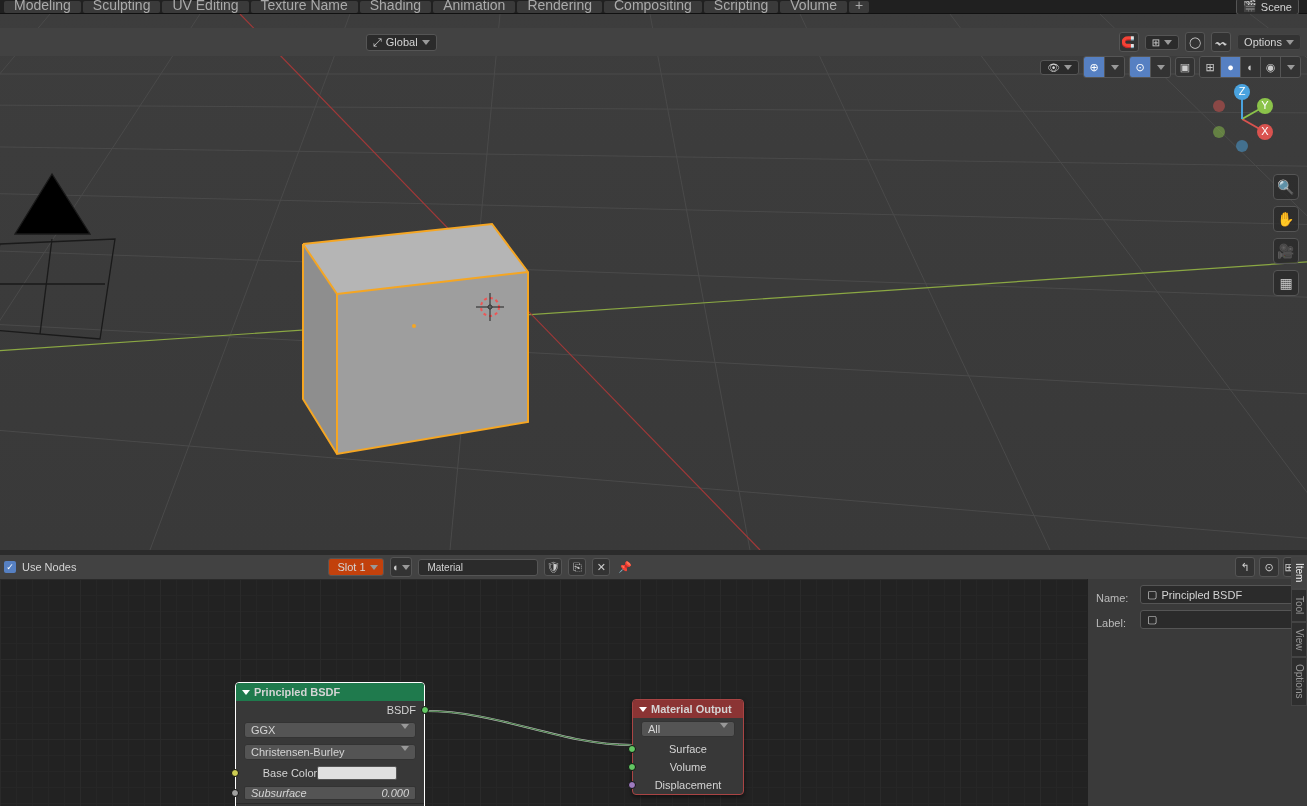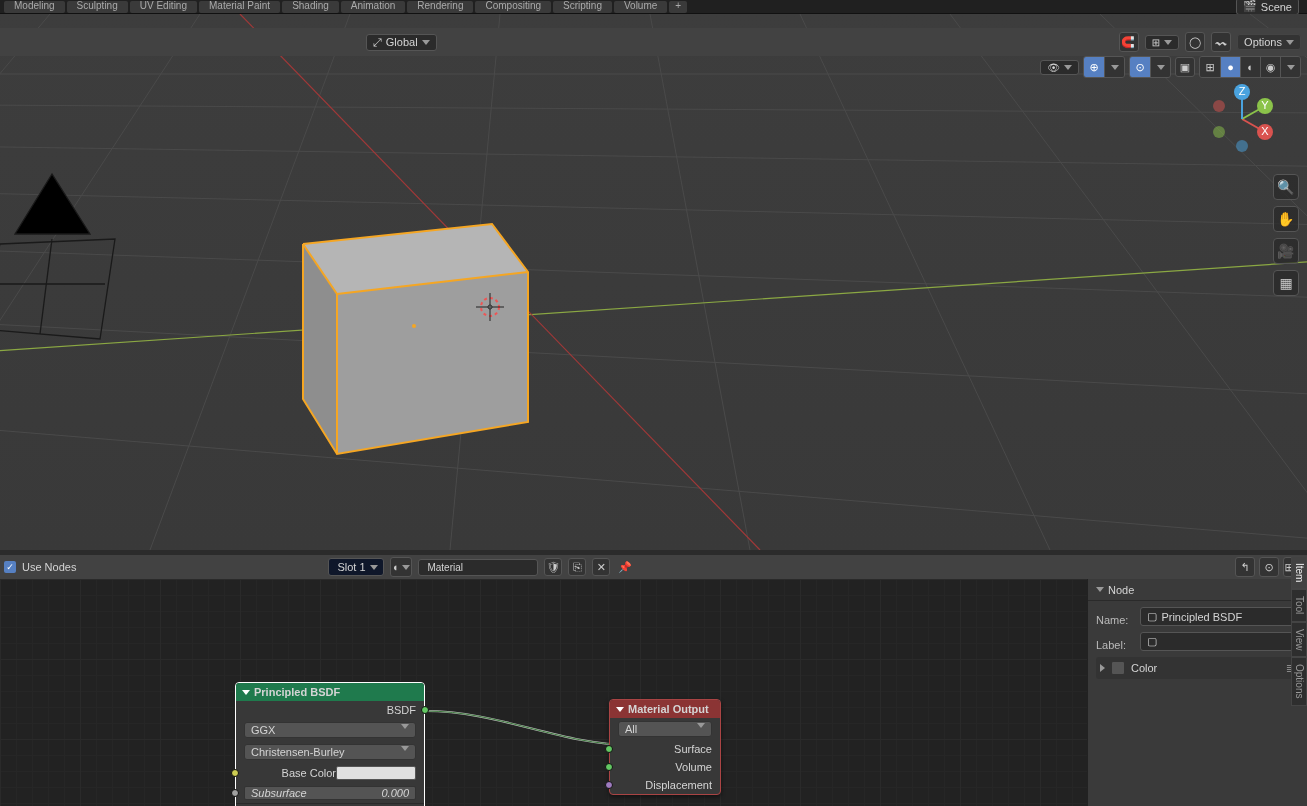--- a/index.html
+++ b/index.html
@@ -1,18 +1,18 @@
 <!DOCTYPE html>
 <html><head>
 <meta charset="utf-8">
 <style>
 * { margin:0; padding:0; box-sizing:border-box; font-family:-apple-system,BlinkMacSystemFont,"Segoe UI",sans-serif; font-size:11px; color:#d4d4d4; user-select:none;}
 body { background:#2b2b2b; width:1307px; height:806px; overflow:hidden; position:relative;}
 .topbar{height:14px;background:#202020;display:flex;align-items:center;border-bottom:1px solid #111;gap:2px;padding-left:4px;}
-.tab{background:#3a3a3a;padding:0px 10px;height:12px;line-height:9px;color:#aaa;font-size:10px;border-radius:2px;}
+.tab{background:#3a3a3a;padding:0px 10px;height:12px;line-height:9px;color:#aaa;font-size:14px;border-radius:2px;}
 .topbar-right{margin-left:auto;display:flex;align-items:center;gap:4px;padding-right:8px;}
 .dropdown-btn{background:#2c2c2c;border:1px solid #444;padding:1px 6px;border-radius:3px;font-size:10px;color:#ccc;display:inline-flex;align-items:center;gap:4px;}
 .header3d{height:28px;background:#424242;display:flex;align-items:center;padding:0 6px;gap:6px;justify-content:flex-end;position:absolute;top:14px;left:0;right:0;}
 .header3d .dropdown-btn{background:#333;}
 .icon-btn{width:20px;height:20px;background:#333;border:1px solid #555;border-radius:3px;display:flex;align-items:center;justify-content:center;color:#ccc;font-size:11px;}
 .overlay-bar{position:absolute;top:42px;right:6px;display:flex;gap:4px;align-items:center;z-index:2;}
 .pill{display:flex;border:1px solid #555;border-radius:3px;overflow:hidden;}
 .pill .icon-btn{border:none;border-radius:0;border-left:1px solid #555;}
 .pill .icon-btn:first-child{border-left:none;}
 .pill .icon-btn.active{background:#5680c2;color:#fff;}
@@ -21,30 +21,30 @@
 .gizmo{position:absolute;top:70px;right:30px;width:70px;height:70px;z-index:2;}
 .side-tools{position:absolute;right:8px;top:160px;display:flex;flex-direction:column;gap:6px;z-index:2;}
 .side-tools .icon-btn{background:rgba(40,40,40,0.7);border-radius:4px;width:26px;height:26px;font-size:14px;}
 .vert-tabs{position:absolute;right:0;top:556px;width:16px;display:flex;flex-direction:column;z-index:3;}
 .vert-tab{writing-mode:vertical-rl;background:#2e2e2e;border:1px solid #444;padding:6px 1px;font-size:10px;color:#999;}
 .vert-tab.active{background:#424242;color:#eee;}
 
 .node-area{position:absolute;top:555px;left:0;right:0;bottom:0;display:flex;flex-direction:column;}
 .node-header{height:24px;background:#424242;display:flex;align-items:center;gap:6px;padding:0 4px;}
 .checkbox{width:12px;height:12px;background:#5680c2;border-radius:2px;display:inline-flex;align-items:center;justify-content:center;color:#fff;font-size:9px;}
-.slotdrop{background:#0f172a;border:1px solid #555;border-radius:3px;padding:2px 16px 2px 8px;position:relative;font-size:10px;min-width:56px;}
+.slotdrop{background:#c2410c;border:1px solid #555;border-radius:3px;padding:2px 16px 2px 8px;position:relative;font-size:10px;min-width:56px;}
 .matname{background:#2b2b2b;border:1px solid #555;border-radius:3px;padding:2px 8px;font-size:10px;flex:0 0 120px;}
 .node-body{flex:1;display:flex;}
 .node-canvas{flex:1;background:#222;background-image:linear-gradient(#2a2a2a 1px,transparent 1px),linear-gradient(90deg,#2a2a2a 1px,transparent 1px),linear-gradient(#262626 1px,transparent 1px),linear-gradient(90deg,#262626 1px,transparent 1px);background-size:80px 80px,80px 80px,16px 16px,16px 16px;position:relative;overflow:hidden;}
 .node{position:absolute;background:#383838;border:1px solid #222;border-radius:4px;box-shadow:0 2px 4px rgba(0,0,0,0.5);font-size:10px;}
 .node.selected{border:1px solid #fff;box-shadow:0 0 0 1px #222;}
 .node-title{padding:3px 6px;font-weight:bold;color:#eee;border-radius:3px 3px 0 0;display:flex;align-items:center;gap:4px;}
 .node-title.green{background:#1f7a4d;}
 .node-title.red{background:#8b3434;}
-.node-row{padding:3px 8px;display:flex;align-items:center;justify-content:flex-end;position:relative;color:#ccc;}
+.node-row{padding:3px 8px;display:flex;align-items:center;justify-content:center;position:relative;color:#ccc;}
 .node-input{background:#545454;border:1px solid #333;border-radius:3px;width:100%;padding:1px 6px;color:#eee;font-size:10px;display:flex;justify-content:space-between;}
 .socket{width:8px;height:8px;border-radius:50%;position:absolute;border:1px solid #111;}
 .sock-out{right:-5px;}
 .sock-in{left:-5px;}
 .sock-green{background:#63c763;}
 .sock-yellow{background:#cccc52;}
 .sock-grey{background:#a0a0a0;}
 .sock-purple{background:#9e7bbf;}
 .color-swatch{width:80px;height:14px;background:#e0e0e0;border-radius:2px;border:1px solid #555;}
 .numfield{background:#545454;border-radius:2px;padding:0 6px;display:flex;justify-content:space-between;width:100%;font-size:10px;border:1px solid #333;font-style:italic;}
@@ -60,21 +60,21 @@
 .node-header .right{margin-left:auto;display:flex;gap:4px;}
 svg.noodle{position:absolute;top:0;left:0;width:100%;height:100%;pointer-events:none;}
 </style>
 </head>
 <body>
 
 <div class="topbar">
   <div class="tab">Modeling</div>
   <div class="tab">Sculpting</div>
   <div class="tab">UV Editing</div>
-  <div class="tab">Material Paint</div>
+  <div class="tab">Texture Name</div>
   <div class="tab">Shading</div>
   <div class="tab">Animation</div>
   <div class="tab">Rendering</div>
   <div class="tab">Compositing</div>
   <div class="tab">Scripting</div>
   <div class="tab">Volume</div>
   <div class="tab" style="padding:0 6px;">+</div>
   <div class="topbar-right">
     <span class="darkdrop">
       <span>🎬</span>
@@ -263,21 +263,21 @@
         <div class="node-row">
             <span class="socket sock-in sock-grey"></span>
             <span class="numfield">
               <span>Subsurface</span>
               <span>0.000</span>
             </span>
           </div>
         <div class="node-row" style="border-top:1px solid #2a2a2a;"></div>
       </div>
 
-      <div class="node" style="left:609px;top:120px;width:112px;border-color:#a44;">
+      <div class="node" style="left:632px;top:120px;width:112px;border-color:#a44;">
         <div class="node-title red">
             <span class="tri" style="border-top-color:#fff;"></span>
             <span>Material Output</span>
           </div>
         <div class="node-row">
             <span class="node-input">
               <span>All</span>
               <span class="tri"></span>
             </span>
           </div>
@@ -290,47 +290,34 @@
             <span>Volume</span>
           </div>
         <div class="node-row">
             <span class="socket sock-in sock-purple"></span>
             <span>Displacement</span>
           </div>
       </div>
     </div>
 
     <div class="node-sidebar">
-      <div class="panel-head">
-          <span class="tri"></span>
-          <span>Node</span>
-          <span style="margin-left:auto;color:#666;">⠿</span>
-        </div>
       <div class="panel-body">
         <div class="field-row">
             <span class="field-label">Name:</span>
             <span class="field-input">
               <span>▢</span>
               <span>Principled BSDF</span>
             </span>
           </div>
         <div class="field-row">
             <span class="field-label">Label:</span>
             <span class="field-input">
               <span>▢</span>
             </span>
           </div>
-        <div class="field-row" style="background:#333;padding:4px;border-radius:3px;justify-content:space-between;">
-          <span style="display:flex;align-items:center;gap:6px;">
-              <span class="tri right"></span>
-              <span style="width:14px;height:14px;background:#555;border:1px solid #333;border-radius:2px;"></span>
-              <span>Color</span>
-            </span>
-          <span style="color:#888;">≣</span>
-        </div>
       </div>
     </div>
   </div>
 </div>
 
 <div class="vert-tabs">
   <div class="vert-tab active">Item</div>
   <div class="vert-tab">Tool</div>
   <div class="vert-tab">View</div>
   <div class="vert-tab">Options</div>

